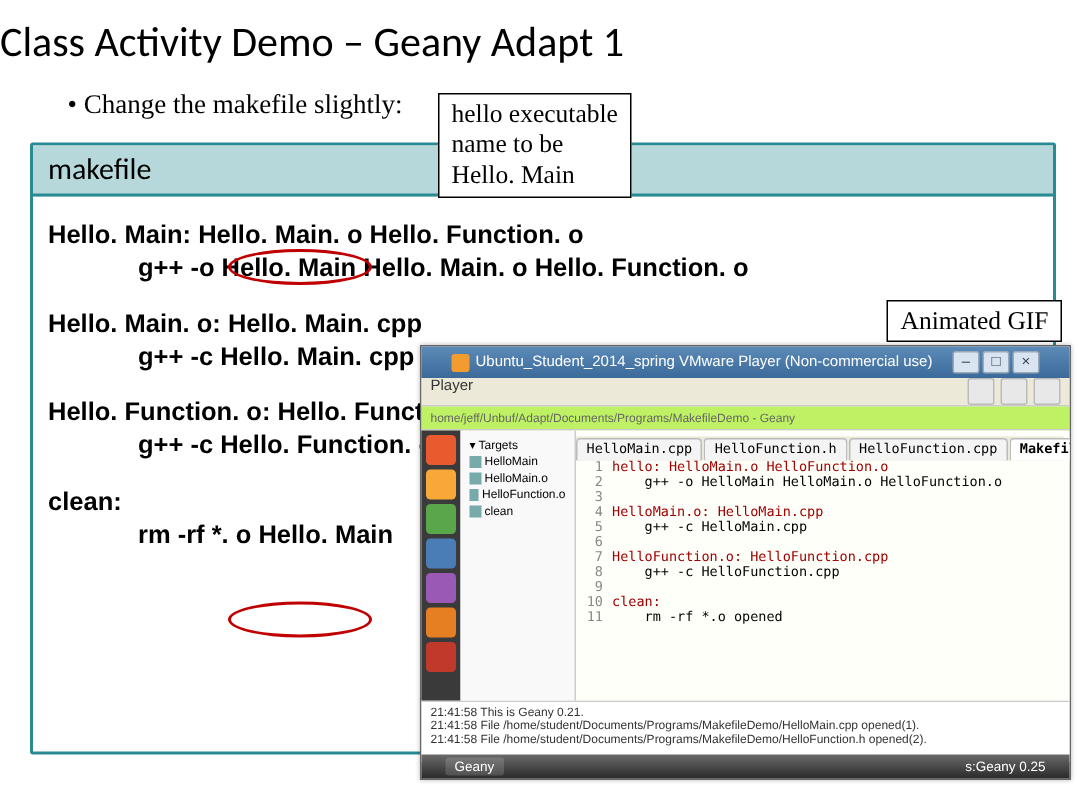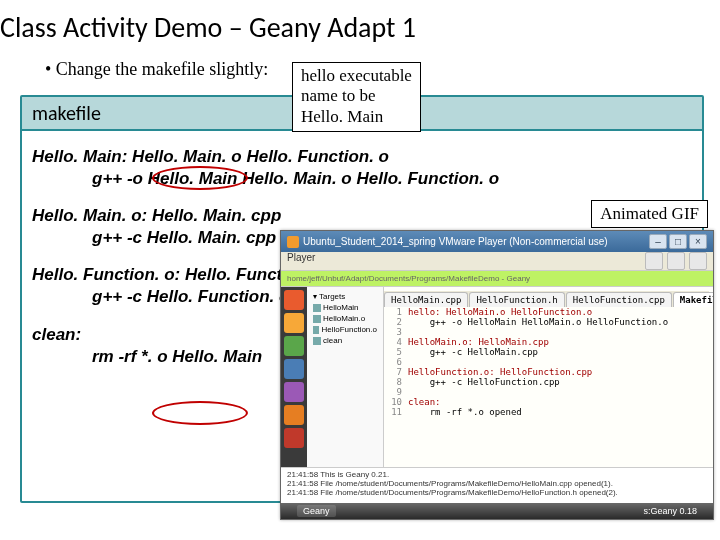--- a/index.html
+++ b/index.html
@@ -69,21 +69,21 @@
   .makefile-body {
     padding: 15px 10px 55px 10px;
     font-size: 17px;
     font-family: Arial, sans-serif;
     font-weight: bold;
     color: #000;
     line-height: 1.3;
     position: relative;
     height: 300px;
   }
-  .code-block { margin-bottom: 15px; font-style: italic; }
+  .code-block { margin-bottom: 15px; }
   .indent { display: inline-block; width: 60px; }
   .circle-red {
     position: absolute;
     border: 2px solid #c00000;
     border-radius: 50% / 50%;
     pointer-events: none;
   }
   .circle1 { top: 35px; left: 130px; width: 92px; height: 20px; }
   .circle2 { top: 270px; left: 130px; width: 92px; height: 20px; }
 
@@ -96,21 +96,21 @@
     height: 288px;
     border: 1px solid #666;
     background: #f4f4f4;
     font-family: Tahoma, Arial, sans-serif;
     font-size: 9px;
     box-shadow: 0 0 3px rgba(0,0,0,0.3);
   }
   .gw-title {
     background: linear-gradient(#5d8bb8, #3b6a9a);
     color: #fff;
-    padding: 3px 6px;
+    padding: 3px 20px;
     font-size: 10px;
     display: flex;
     align-items: center;
     gap: 4px;
   }
   .gw-title .controls { margin-left: auto; display: flex; gap: 2px; }
   .gw-title .ctrl { width: 16px; height: 13px; background: #d9e4f0; border: 1px solid #9ab; border-radius: 2px; display:flex; align-items:center; justify-content:center; color:#345; }
   .gw-menubar { background: #ece9d8; padding: 0 6px; border-bottom: 1px solid #ccc; display:flex; gap:10px; font-size:10px; color:#333; }
   .gw-toolbar { background: #bef264; padding: 3px 6px; border-bottom: 1px solid #ccc; display:flex; gap:5px; align-items:center; }
   .tool-icon { width:16px; height:16px; background:#e8e8e8; border:1px solid #bbb; border-radius:2px; }
@@ -245,15 +245,15 @@
       <div class="ed-line"><span class="linenum">11</span><span>    rm -rf *.o opened</span></div>
     </div>
   </div>
   <div class="gw-footer">
     <div>21:41:58  This is Geany 0.21.</div>
     <div>21:41:58  File /home/student/Documents/Programs/MakefileDemo/HelloMain.cpp opened(1).</div>
     <div>21:41:58  File /home/student/Documents/Programs/MakefileDemo/HelloFunction.h opened(2).</div>
   </div>
   <div class="taskbar">
     <span class="tb-item">Geany</span>
-    <span style="margin-left:auto">s:Geany 0.18</span>
+    <span style="margin-left:auto">s:Geany 0.25</span>
   </div>
 </div>
 
 </body></html>

